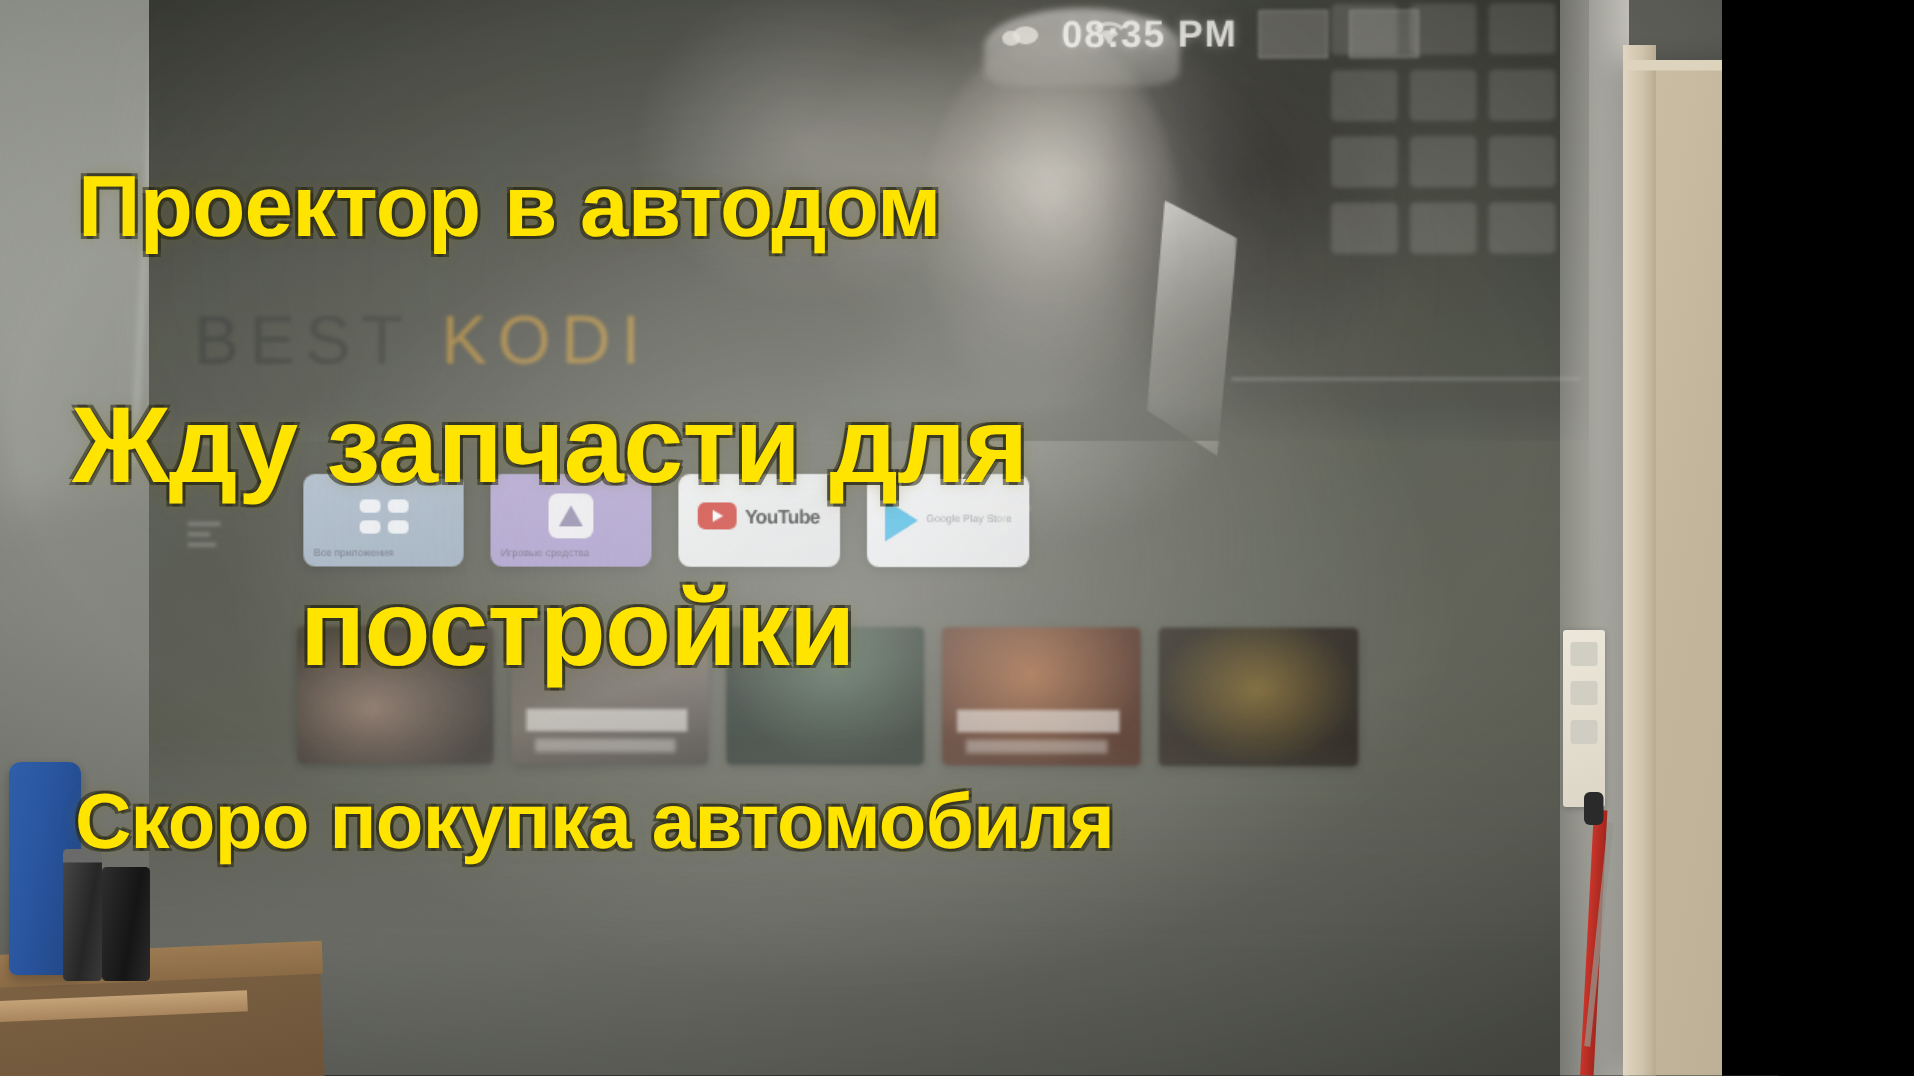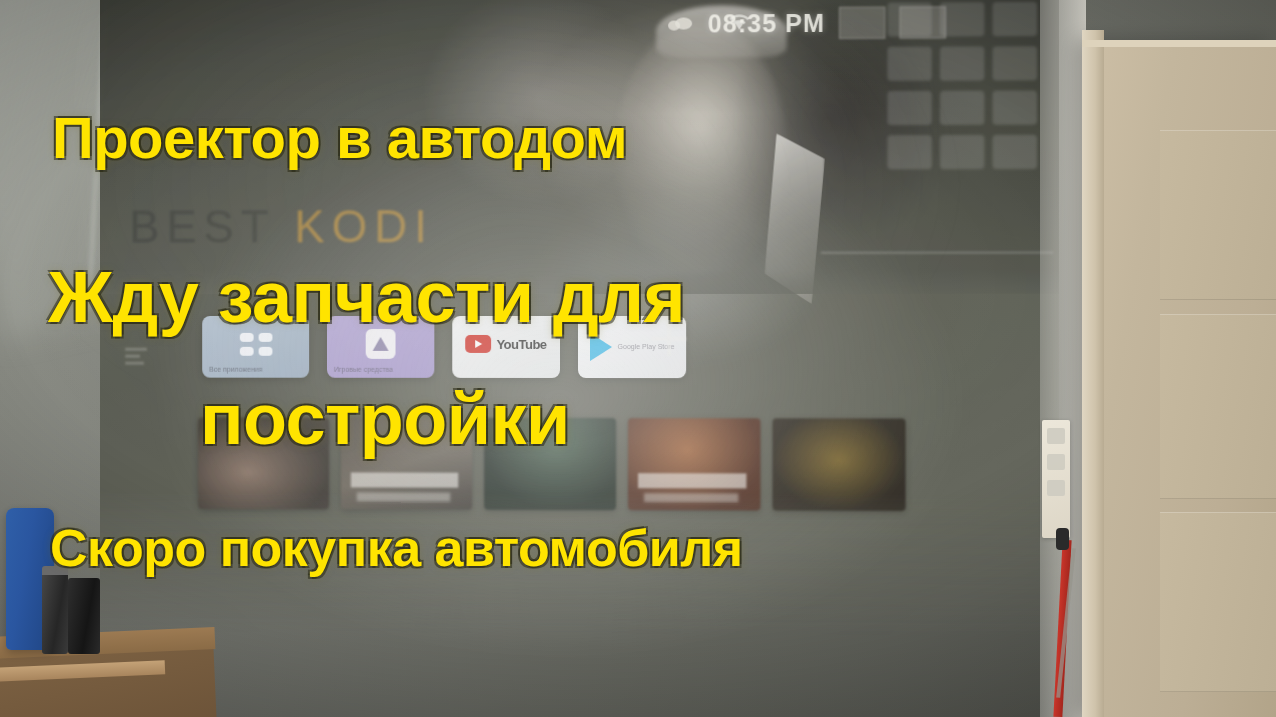--- a/index.html
+++ b/index.html
@@ -2,21 +2,21 @@
 <html><head>
 <meta charset="utf-8">
 <style>
   html, body {
     margin: 0;
     padding: 0;
     background: #000;
   }
   #stage {
     position: relative;
-    width: 1276px;
+    width: 1148px;
     height: 717px;
     overflow: hidden;
     font-family: "Liberation Sans", sans-serif;
     background: #6f7068;
   }
 
   
   .wall {
     position: absolute;
     inset: 0;

